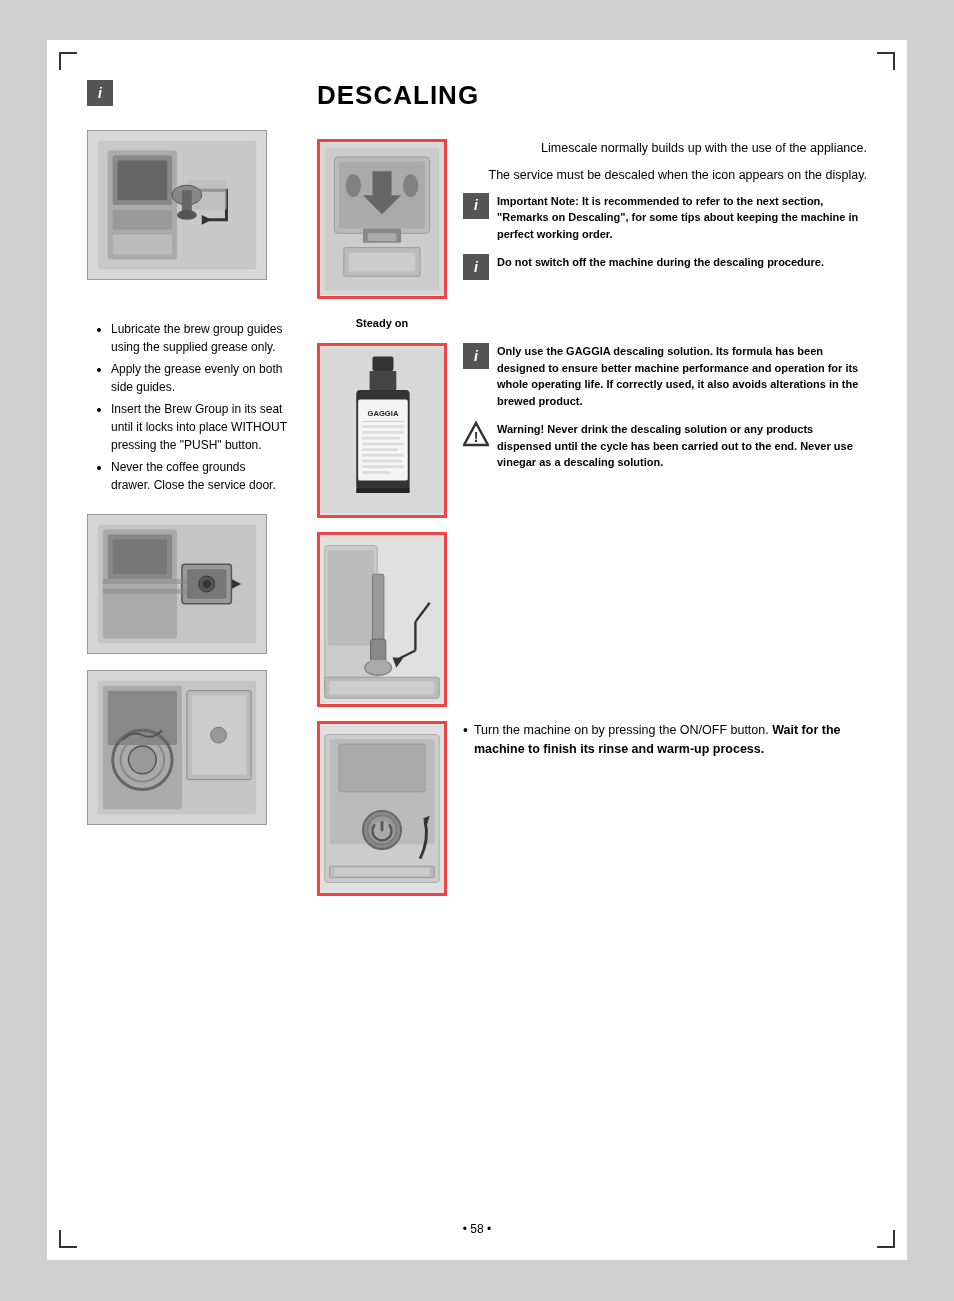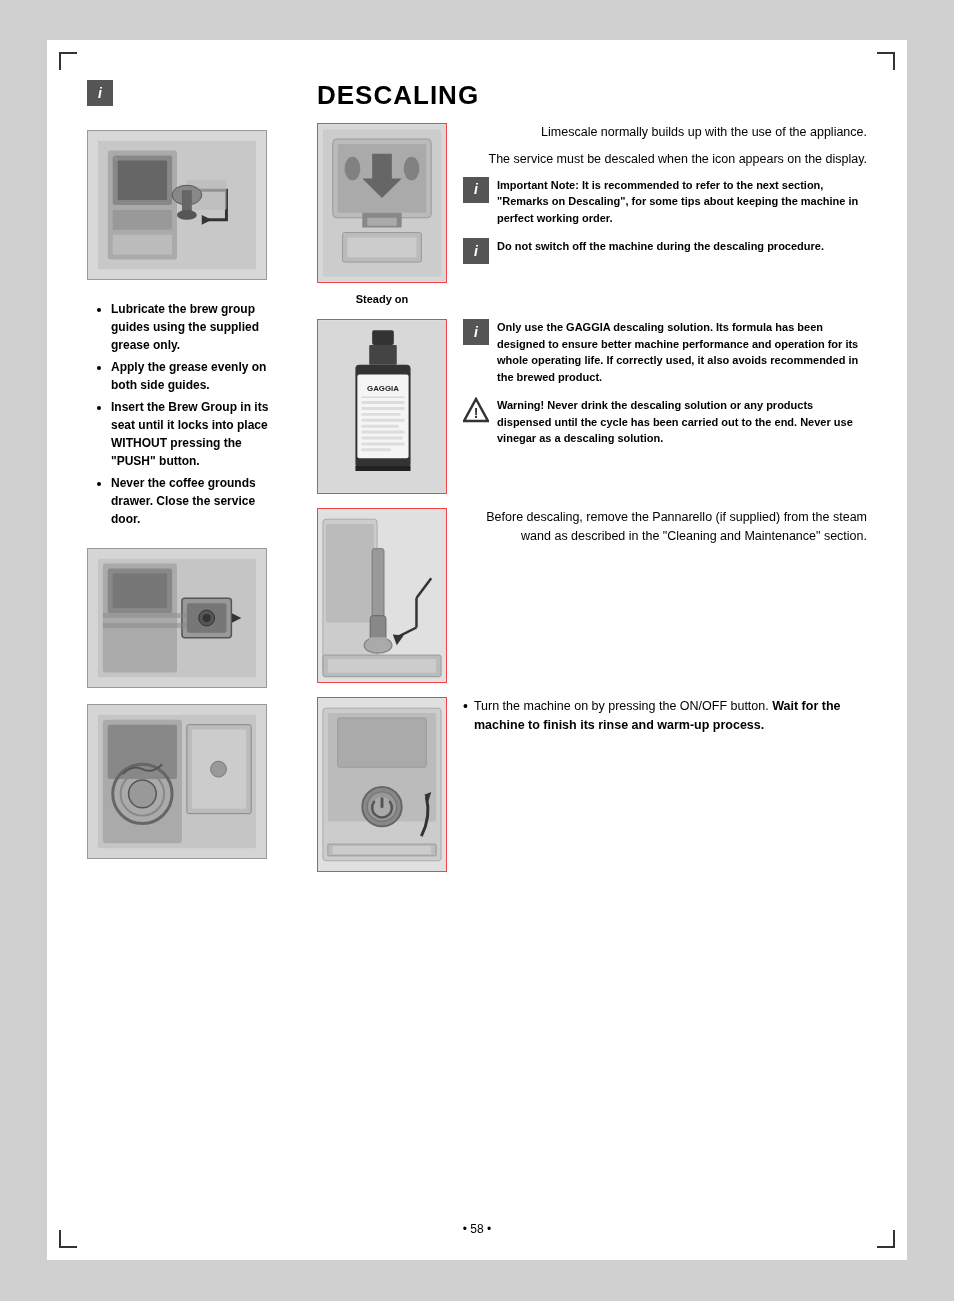--- a/index.html
+++ b/index.html
@@ -91,57 +91,56 @@
     }
     .instr-text {
       font-size: 12px;
       line-height: 1.4;
     }
     .instr-text strong { font-weight: bold; }
 
     
     .bullet-list {
       margin-left: 8px;
-      margin-top: 4px;
-      font-weight: bold;
+      margin-top: 24px;
     }
     .bullet-list li {
       font-size: 12px;
       line-height: 1.5;
       margin-bottom: 4px;
       list-style-type: disc;
       margin-left: 16px;
     }
 
     
     .descaling-title {
       font-size: 26px;
       font-weight: bold;
       letter-spacing: 1px;
-      margin-bottom: 12px;
+      margin-bottom: 28px;
       font-family: Arial Black, Arial, sans-serif;
     }
 
     .right-section {
       display: flex;
       flex-direction: row;
       gap: 16px;
       margin-bottom: 14px;
       align-items: flex-start;
     }
 
     .right-img-col {
       display: flex;
       flex-direction: column;
       align-items: center;
-      gap: 8px;
+      gap: 16px;
       flex-shrink: 0;
     }
     .right-img-box {
-      border: 1px solid #ef4444;
+      border: 3px solid #ef4444;
       background: #e8e8e8;
       width: 130px;
       display: flex;
       align-items: center;
       justify-content: center;
       position: relative;
       overflow: hidden;
     }
     .right-img-box-tall { height: 160px; }
     .right-img-box-lg { height: 175px; }
@@ -376,21 +375,21 @@
           </svg>
         </div>
       </div>
       <div class="right-text-col">
 
         <div class="note-block">
           <div class="info-icon">
               <em>i</em>
             </div>
           <div class="note-text">
-            <strong>Only use the GAGGIA descaling solution. Its formula has been designed to ensure better machine performance and operation for its whole operating life. If correctly used, it also avoids recommended in the brewed product.</strong>
+            <strong>Only use the GAGGIA descaling solution. Its formula has been designed to ensure better machine performance and operation for its whole operating life. If correctly used, it also avoids alterations in the brewed product.</strong>
           </div>
         </div>
 
         <div class="note-block">
           <div class="warn-icon">
             <svg width="26" height="26" viewBox="0 0 26 26">
               <polygon points="13,2 25,24 1,24" fill="none" stroke="#333" stroke-width="2.5"></polygon>
               <text x="13" y="21" text-anchor="middle" font-size="14" font-weight="bold" fill="#333">!</text>
             </svg>
           </div>
@@ -421,23 +420,20 @@
             <polygon points="76,127 80,138 87,128" fill="#333"></polygon>
 
             <line x1="100" y1="90" x2="100" y2="120" stroke="#333" stroke-width="2.5"></line>
             <path d="M100 90 L115 70" stroke="#333" stroke-width="2.5" fill="none"></path>
 
             <rect x="5" y="148" width="120" height="22" fill="#bbb" rx="2" stroke="#999" stroke-width="1"></rect>
             <rect x="10" y="152" width="110" height="14" fill="#ccc" rx="1"></rect>
           </svg>
         </div>
       </div>
-      <div class="right-text-col">
-        <p>Before descaling, remove the Pannarello (if supplied) from the steam wand as described in the "Cleaning and Maintenance" section.</p>
-      </div>
     </div>
 
     <div class="right-section">
       <div class="right-img-col">
         <div class="right-img-box right-img-box-lg">
           <svg viewBox="0 0 130 175" width="130" height="175">
             <rect width="130" height="175" fill="#e0e0e0"></rect>
 
             <rect x="5" y="10" width="120" height="155" fill="#ccc" rx="3" stroke="#aaa" stroke-width="1"></rect>
             <rect x="10" y="15" width="110" height="110" fill="#bbb" rx="2"></rect>

